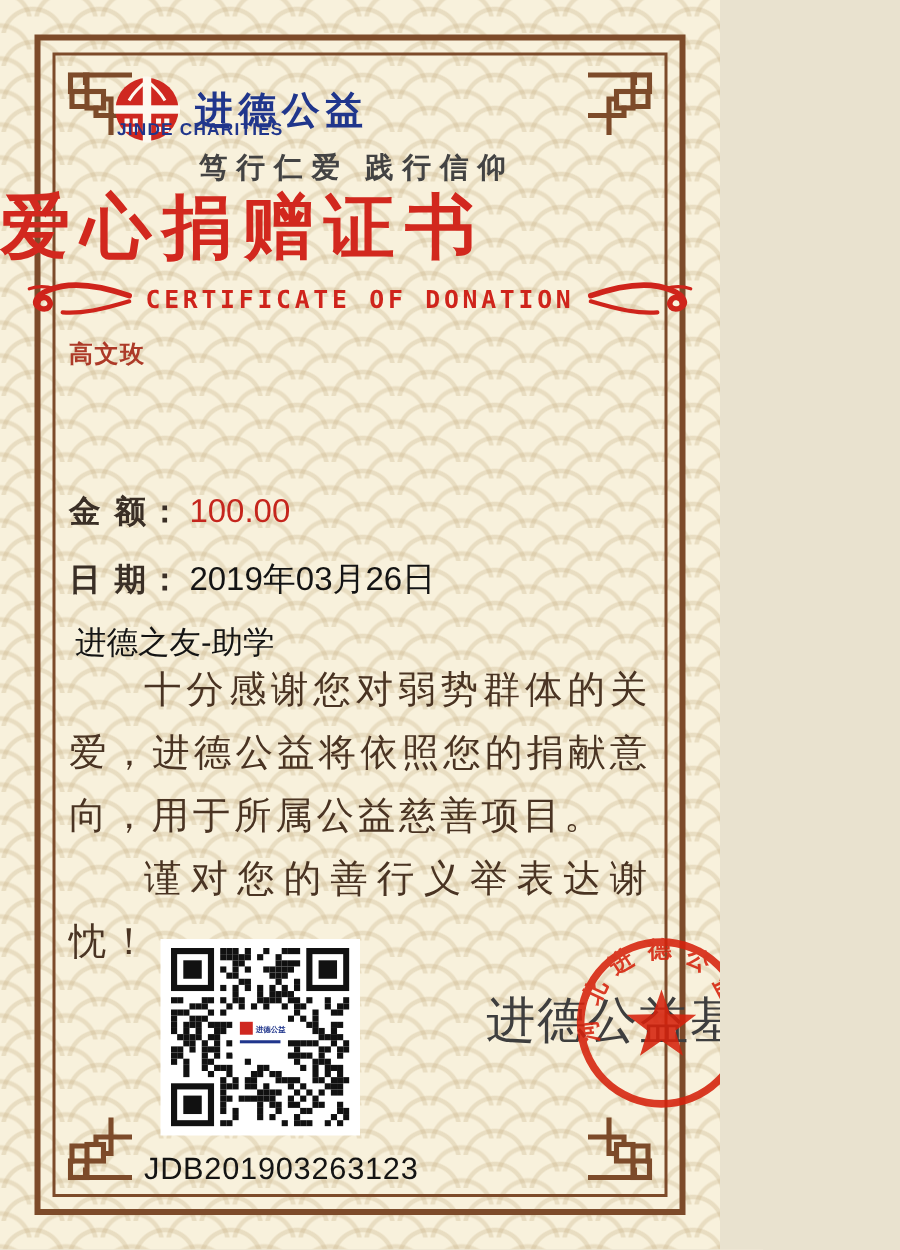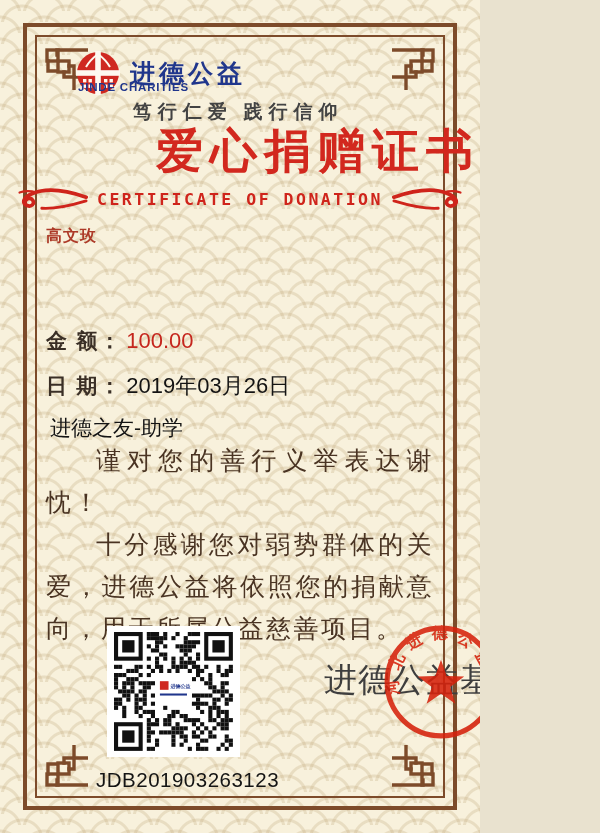--- a/index.html
+++ b/index.html
@@ -23,21 +23,21 @@
   .corner.br{right:42px;bottom:42px;transform:rotate(180deg);}
 
   .logo-block{position:absolute;left:75px;top:50px;display:flex;align-items:center;}
   .logo-icon{width:46px;height:46px;flex:0 0 auto;}
   .logo-cn{margin-left:9px;font-size:25px;font-weight:bold;color:#20368c;letter-spacing:4px;white-space:nowrap;}
   .logo-en{position:absolute;left:3px;top:31px;font-family:"Liberation Sans","DejaVu Sans",sans-serif;
            font-size:11.5px;font-weight:bold;color:#20368c;letter-spacing:.8px;white-space:nowrap;}
 
   .tagline{position:absolute;left:0;right:4px;top:99px;text-align:center;font-size:19px;font-weight:600;
            color:#434343;letter-spacing:6px;}
-  .title{position:absolute;left:0;right:0;top:120px;text-align:right;font-size:47px;font-weight:bold;
+  .title{position:absolute;left:0;right:0;top:120px;text-align:left;font-size:47px;font-weight:bold;
          color:#d2281e;letter-spacing:7px;}
   .subtitle-row{position:absolute;left:0;right:0;top:185px;display:flex;justify-content:center;align-items:center;gap:9px;}
   .subtitle{font-family:"DejaVu Sans Mono","Liberation Mono",monospace;font-size:16.5px;font-weight:bold;
             color:#cf241b;letter-spacing:2.5px;white-space:nowrap;}
   .flourish{width:74px;height:28px;flex:0 0 auto;}
   .flourish.right{transform:scaleX(-1);}
 
   .recipient-name{position:absolute;left:46px;top:226px;font-family:"Liberation Sans","DejaVu Sans",sans-serif;
                   font-size:16px;font-weight:bold;color:#ad3a28;letter-spacing:1px;}
 
@@ -162,22 +162,22 @@
   </div>
   <div class="field-row row-date">
     <span class="field-label">日 期：</span>
     <span class="field-value">2019年03月26日</span>
   </div>
   <div class="field-row row-project">
     <span class="field-value">进德之友-助学</span>
   </div>
 
   <div class="body-text">
+    <p>十分感谢您对弱势群体的关爱，进德公益将依照您的捐献意向，用于所属公益慈善项目。</p>
     <p>谨对您的善行义举表达谢忱！</p>
-    <p>十分感谢您对弱势群体的关爱，进德公益将依照您的捐献意向，用于所属公益慈善项目。</p>
   </div>
 
   <div class="qr-box">
       <svg width="118.89999999999999" height="118.89999999999999" viewBox="0 0 118.89999999999999 118.89999999999999">
         <rect x="32.8" y="0" width="4.1" height="4.1" fill="#111"></rect>
         <rect x="36.9" y="0" width="4.1" height="4.1" fill="#111"></rect>
         <rect x="41" y="0" width="4.1" height="4.1" fill="#111"></rect>
         <rect x="49.199999999999996" y="0" width="4.1" height="4.1" fill="#111"></rect>
         <rect x="61.49999999999999" y="0" width="4.1" height="4.1" fill="#111"></rect>
         <rect x="73.8" y="0" width="4.1" height="4.1" fill="#111"></rect>

